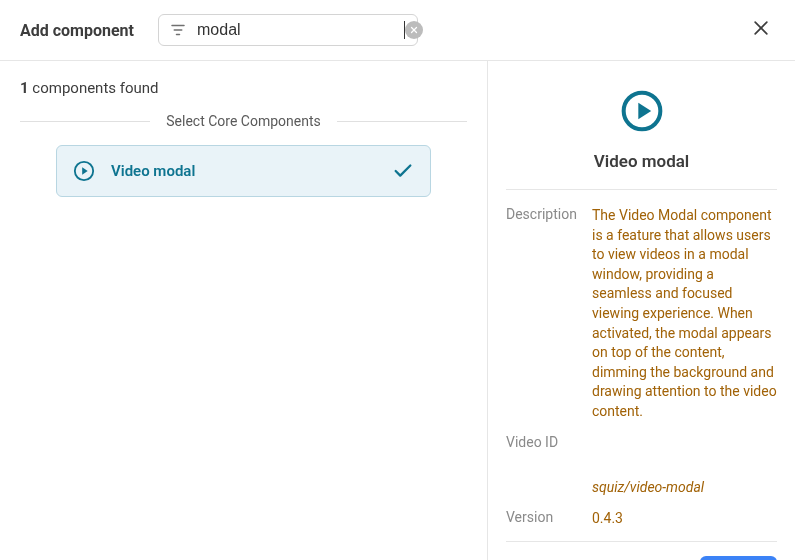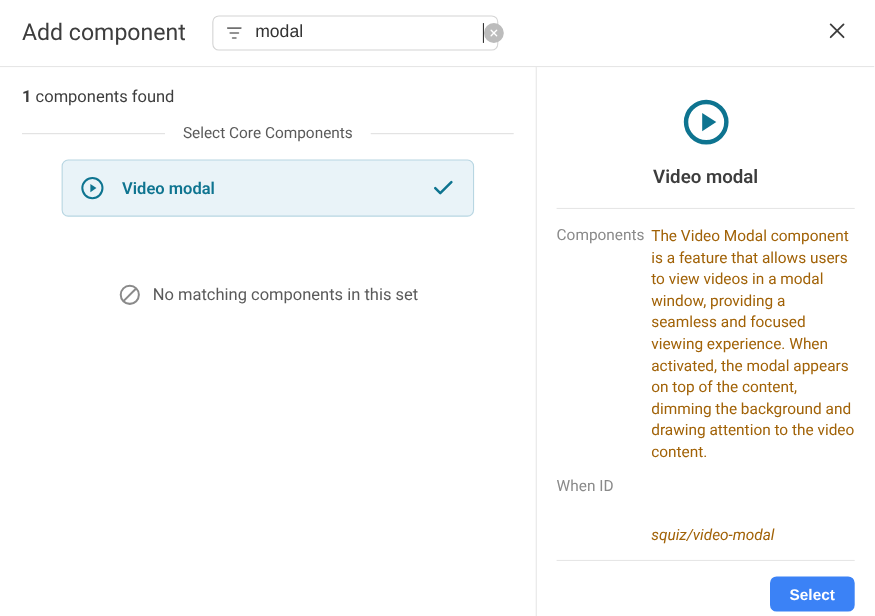--- a/index.html
+++ b/index.html
@@ -13,22 +13,22 @@
     }
     .header {
       display: flex;
       align-items: center;
       padding: 14px 20px;
       border-bottom: 1px solid #e6e6e6;
       gap: 24px;
       position: relative;
     }
     .page-title {
-      font-size: 21px;
-      font-weight: 400;
+      font-size: 16px;
+      font-weight: 700;
       color: #3d3d3d;
     }
     .search-box {
       display: flex;
       align-items: flex-start;
       border: 1px solid #d4d4d4;
       border-radius: 6px;
       padding: 6px 10px;
       width: 260px;
       position: relative;
@@ -250,50 +250,47 @@
       <span class="check-icon">
         <svg viewBox="0 0 24 24" width="22" height="22" fill="none" stroke="currentColor" stroke-width="2.5" stroke-linecap="round" stroke-linejoin="round">
           <polyline points="4,12 9,17 20,6"></polyline>
         </svg>
       </span>
     </div>
 
     <div style="height: 40px;"></div>
 
 
-    <div class="empty-state">
-      <svg viewBox="0 0 24 24" width="22" height="22" fill="none" stroke="#8a8a8a" stroke-width="2">
-        <circle cx="12" cy="12" r="9"></circle>
-        <line x1="6" y1="18" x2="18" y2="6"></line>
-      </svg>
-      <span>No matching components in this set</span>
-    </div>
 
   </div>
 
   <div class="right">
     <div class="detail-head">
       <span class="big-icon">
         <svg viewBox="0 0 24 24" width="44" height="44">
           <circle cx="12" cy="12" r="10" fill="none" stroke="#0e7490" stroke-width="2.2"></circle>
           <polygon points="10,7.5 17,12 10,16.5" fill="#0e7490"></polygon>
         </svg>
       </span>
       <div class="detail-title">Video modal</div>
     </div>
 
     <div class="meta-row">
-      <div class="meta-label">Components</div>
+      <div class="meta-label">Description</div>
       <div class="meta-value">The Video Modal component is a feature that allows users to view videos in a modal window, providing a seamless and focused viewing experience. When activated, the modal appears on top of the content, dimming the background and drawing attention to the video content.</div>
     </div>
 
     <div class="meta-row">
-      <div class="meta-label">When ID</div>
+      <div class="meta-label">Video ID</div>
       <div class="meta-value italic">squiz/video-modal</div>
     </div>
 
+    <div class="meta-row">
+      <div class="meta-label">Version</div>
+      <div class="meta-value">0.4.3</div>
+    </div>
 
     <div class="footer">
       <button class="select-btn">Select</button>
     </div>
   </div>
 
 </div>
 
 </body></html>

